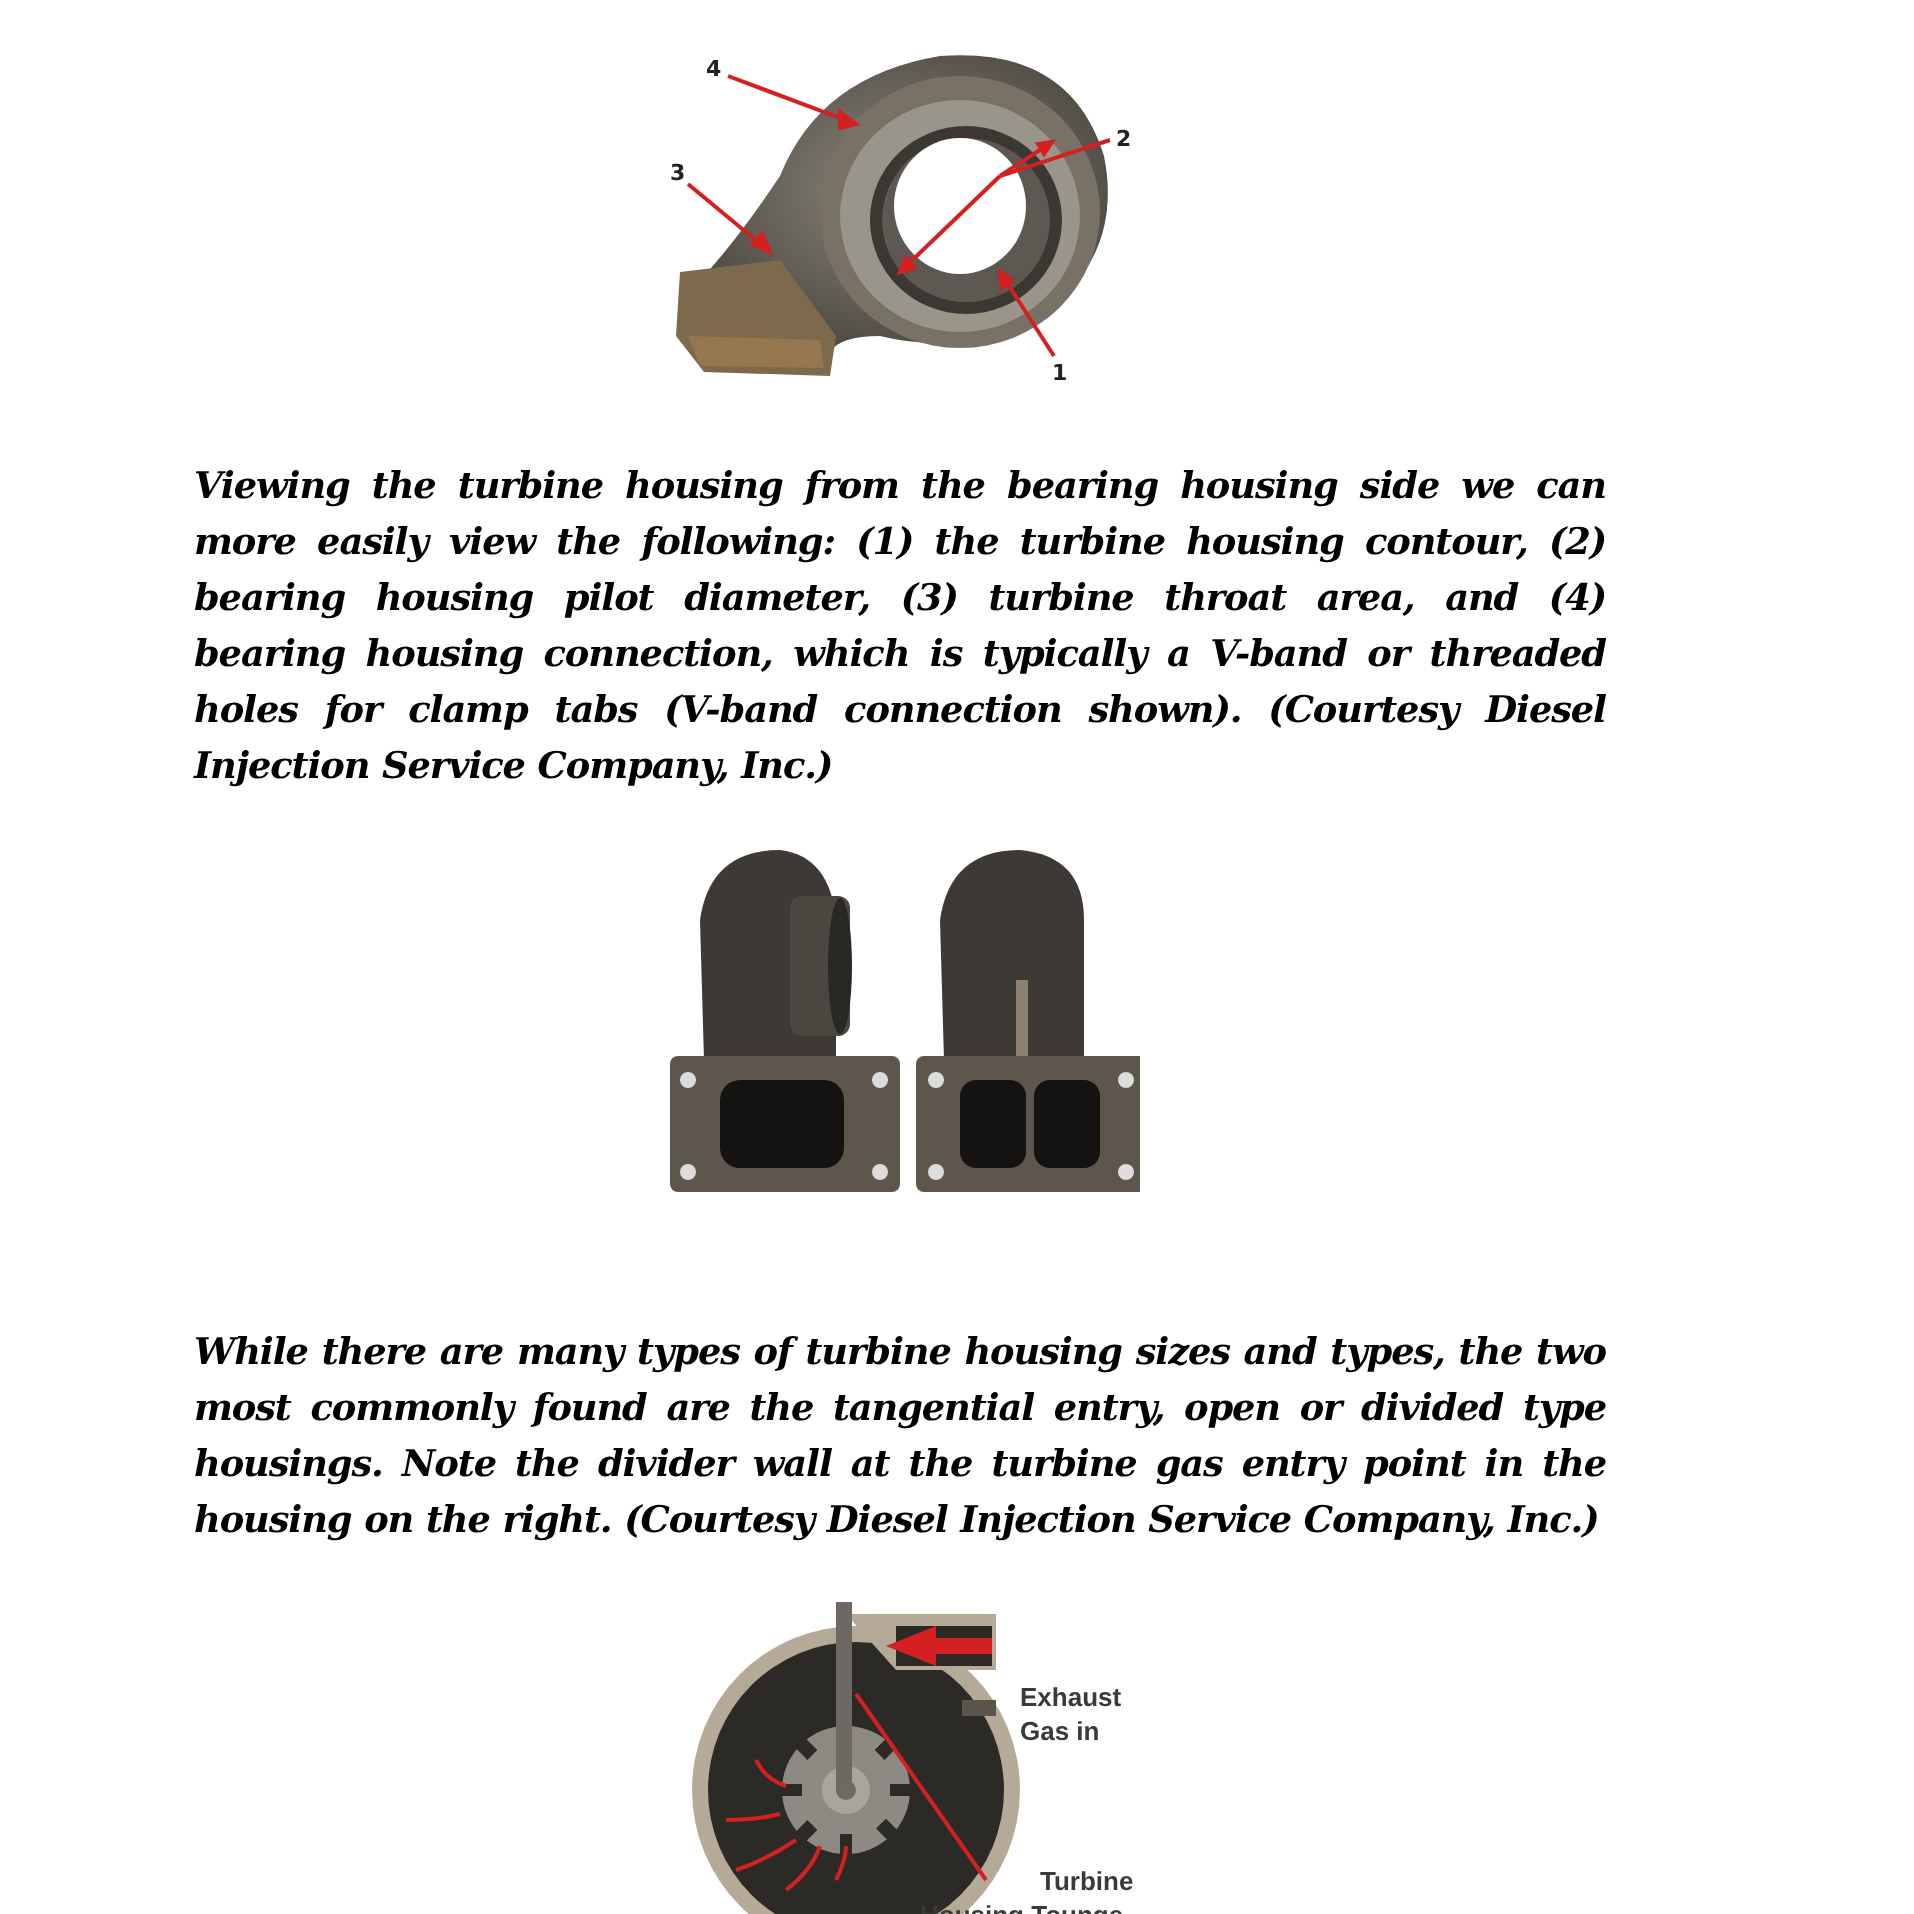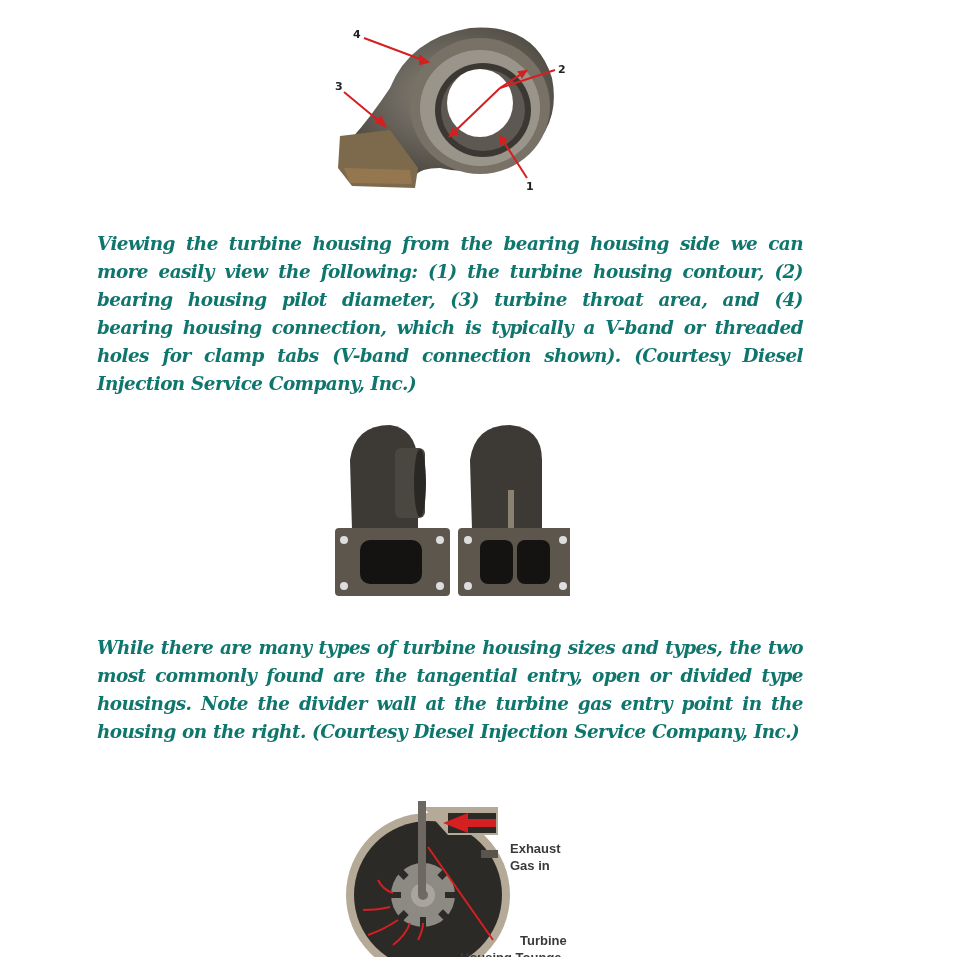--- a/index.html
+++ b/index.html
@@ -7,27 +7,27 @@
   .fig { position: absolute; }
   .caption {
     position: absolute;
     left: 97px;
     width: 706px;
     font-family: "DejaVu Serif", serif;
     font-style: italic;
     font-weight: bold;
     font-size: 18.4px;
     line-height: 28px;
-    color: #0f766e;
+    color: #000000;
     text-align: justify;
     letter-spacing: -0.55px;
     word-spacing: 0.5px;
   }
   .caption-1 { top: 212px; }
-  .caption-2 { top: 616px; }
+  .caption-2 { top: 645px; }
   .callout { font-family: "DejaVu Sans", sans-serif; font-weight: bold; font-size: 11px; fill: #222; }
   .label-sans { font-family: "Liberation Sans", sans-serif; font-weight: bold; font-size: 13px; fill: #3a3a3a; }
 </style>
 </head>
 <body>
 
 <div class="fig" style="left:330px; top:18px; width:260px; height:175px;">
   <svg width="260" height="175" viewBox="0 0 260 175">
     <defs>
       <radialGradient id="g1" cx="50%" cy="45%" r="60%">

